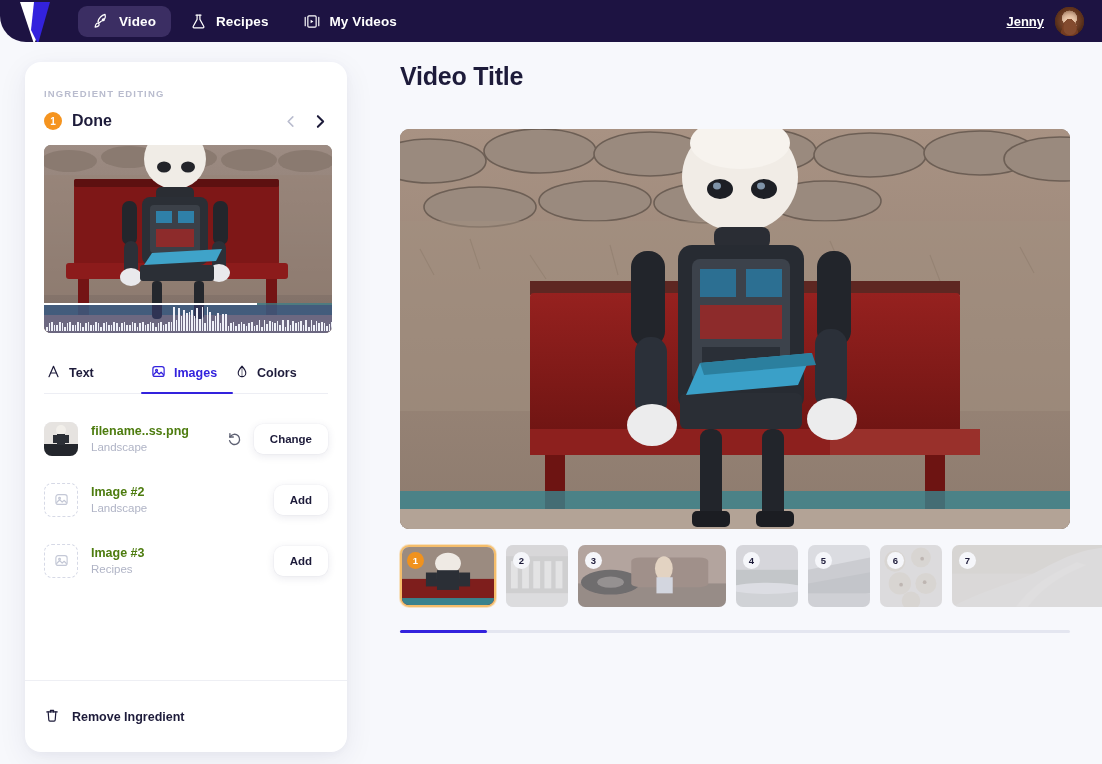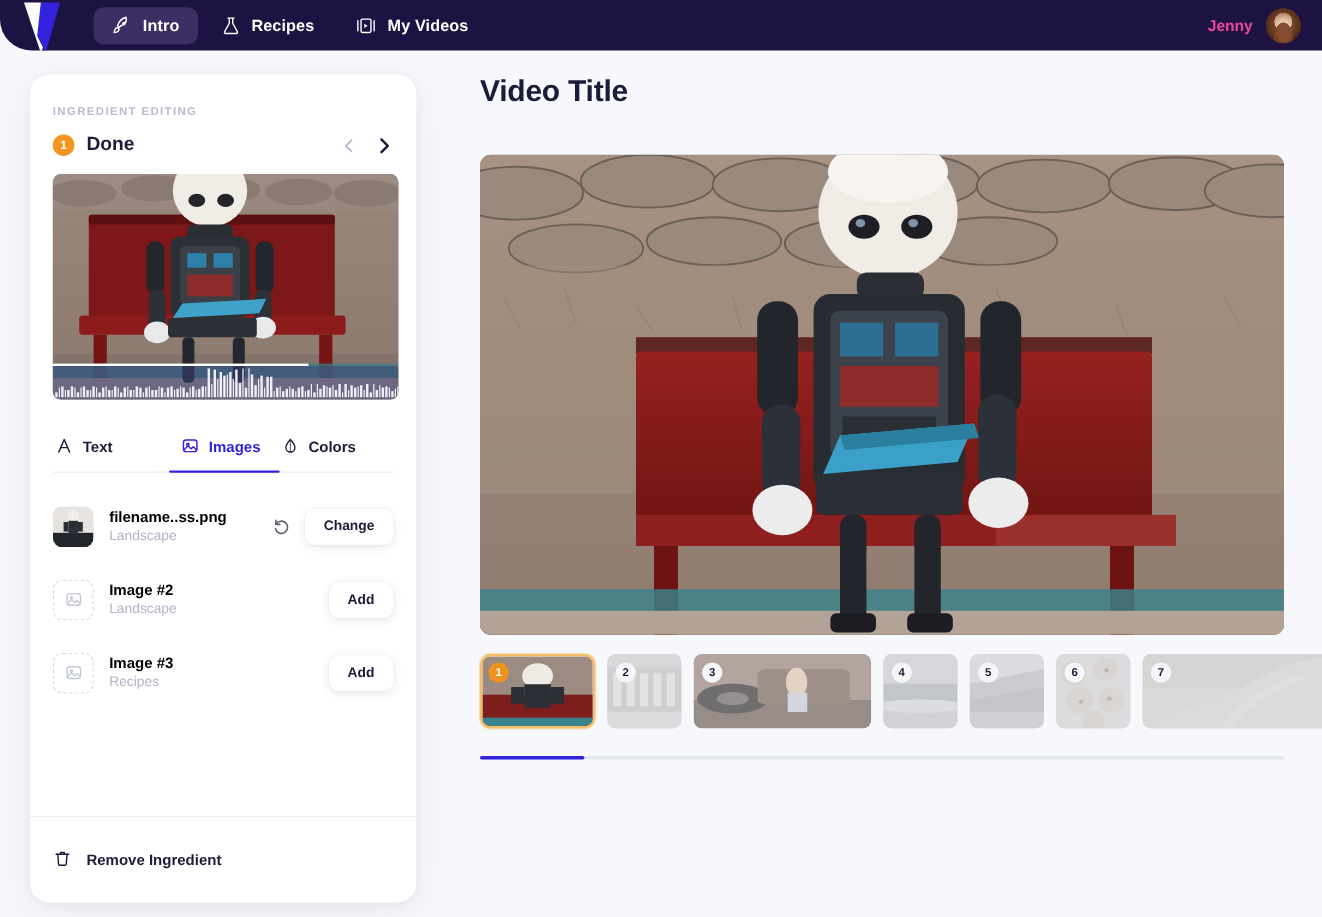--- a/index.html
+++ b/index.html
@@ -31,21 +31,21 @@
     letter-spacing: 0.1px;
     cursor: pointer;
   }
   .nav-item.active { background: #3b2e63; }
   .nav-item .ic { display: flex; align-items: center; }
   .spacer { flex: 1; }
   .user {
     display: flex; align-items: center; gap: 11px;
     margin-right: 18px; cursor: pointer;
   }
-  .user-name { color: #ec4899; font-size: 13px; font-weight: 700; }
+  .user-name { color: #ffffff; font-size: 13px; font-weight: 700; text-decoration: underline; }
   .avatar {
     width: 29px; height: 29px; border-radius: 50%;
     background: radial-gradient(circle at 50% 38%, #f0cdb0 0 32%, #7d4a30 33% 100%);
     box-shadow: inset 0 -6px 7px -3px rgba(60,30,15,.75),
                 inset 0 7px 9px -4px rgba(90,45,22,.85),
                 inset 6px 0 8px -4px rgba(70,38,20,.7),
                 inset -6px 0 8px -4px rgba(70,38,20,.7);
     overflow: hidden; position: relative; flex: none;
   }
   .avatar::after {
@@ -133,21 +133,21 @@
   .thumb {
     width: 34px; height: 34px; border-radius: 8px; flex: none;
     overflow: hidden; position: relative;
     background: #eceef5;
   }
   .thumb.empty {
     background: #fff; border: 1.4px dashed #d6d9e6;
     display: flex; align-items: center; justify-content: center;
   }
   .fmeta { margin-left: 13px; }
-  .fname { font-size: 12.5px; font-weight: 700; color: #000000; }
+  .fname { font-size: 12.5px; font-weight: 700; color: #4d7c0f; }
   .fsub { font-size: 11.5px; color: #b0b4c6; margin-top: 3px; }
   .frightside { margin-left: auto; display: flex; align-items: center; gap: 11px; }
   .undo-btn { cursor: pointer; display: flex; }
   .pill {
     background: #fff; border-radius: 9px;
     box-shadow: 0 2px 8px rgba(40,40,90,0.10), 0 0 0 0.6px rgba(40,40,90,0.04);
     font-size: 11.5px; font-weight: 700; color: #1d1b3a;
     padding: 9px 16px; cursor: pointer; white-space: nowrap;
   }
 
@@ -233,21 +233,21 @@
 
     <div class="nav">
       <div class="nav-item active">
         <span class="ic">
           <svg width="17" height="17" viewBox="0 0 24 24" fill="none" stroke="#ffffff" stroke-width="1.7" stroke-linecap="round" stroke-linejoin="round">
             <path d="M5 15c-1.5 1.5-2 5-2 5s3.5-.5 5-2c.9-.9.9-2.2 0-3.1a2.2 2.2 0 0 0-3 .1z"></path>
             <path d="M9 14l-2-2c1.5-5 5-8.5 10-10 1.5 5-2 8.5-6 10z"></path>
             <circle cx="14.5" cy="9.5" r="1.3"></circle>
           </svg>
         </span>
-        <span>Intro</span>
+        <span>Video</span>
       </div>
 
       <div class="nav-item">
         <span class="ic">
           <svg width="17" height="17" viewBox="0 0 24 24" fill="none" stroke="#ffffff" stroke-width="1.7" stroke-linecap="round" stroke-linejoin="round">
             <path d="M10 3v6L4.5 19a1.4 1.4 0 0 0 1.2 2h12.6a1.4 1.4 0 0 0 1.2-2L14 9V3"></path>
             <path d="M8.5 3h7"></path>
           </svg>
         </span>
         <span>Recipes</span>

